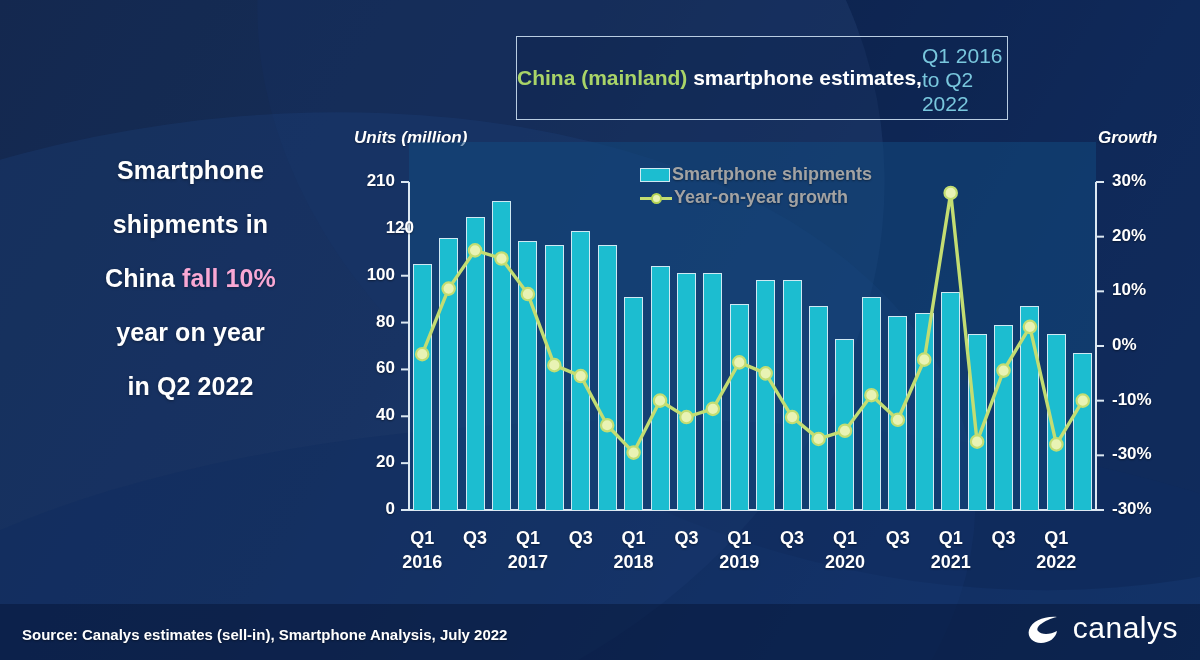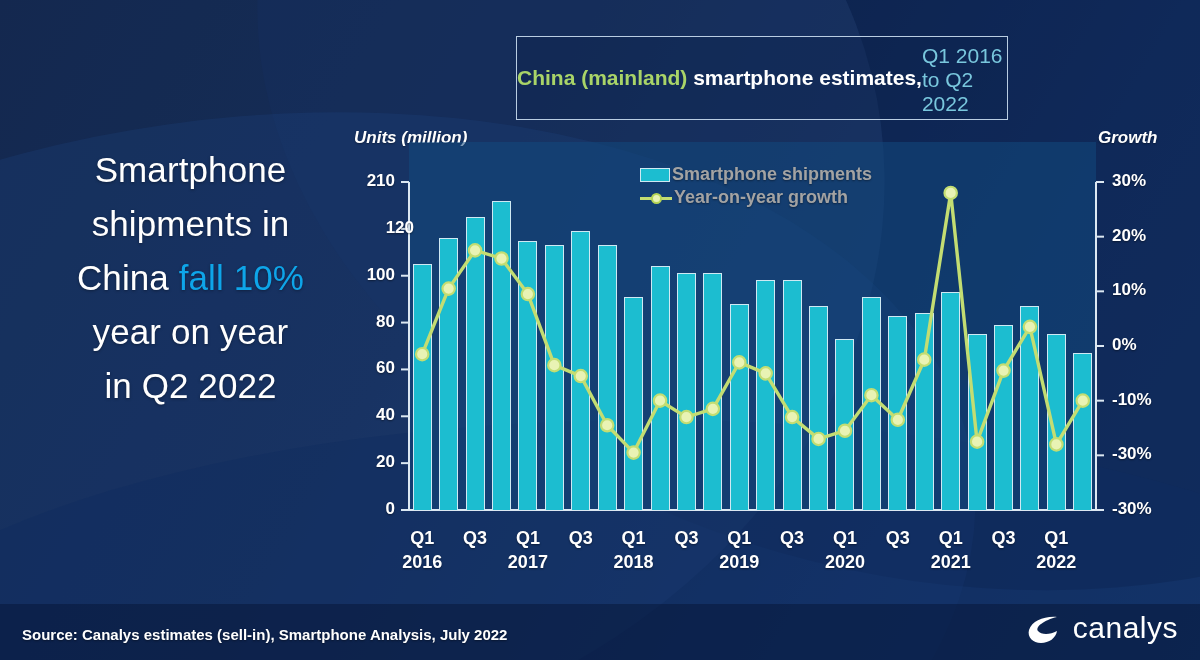--- a/index.html
+++ b/index.html
@@ -39,25 +39,25 @@
     position:absolute; left:-200px; top:420px; width:1700px; height:620px;
     border-radius:50% 50% 0 0;
     background:rgba(16,44,96,0.45);
   }
 
   
   .headline {
     position:absolute; left:18px; top:143px; width:345px;
     text-align:center;
     color:#ffffff;
-    font-size:35px; line-height:54px; font-weight:400;
+    font-size:25px; line-height:54px; font-weight:700;
     letter-spacing:0.1px;
     text-shadow:0 1px 3px rgba(0,0,0,0.35);
   }
-  .headline .accent { color:#0ea5e9;text-align:center; }
+  .headline .accent { color:#f9a8d4;text-align:center; }
 
   
   .title-box {
     position:absolute; left:516px; top:36px; width:492px; height:84px;
     border:1px solid #b9cde2;
     background:rgba(13,36,80,0.38);
     display:flex; flex-direction:row;
     align-items:center; justify-content:center;
     text-align:left;
   }

